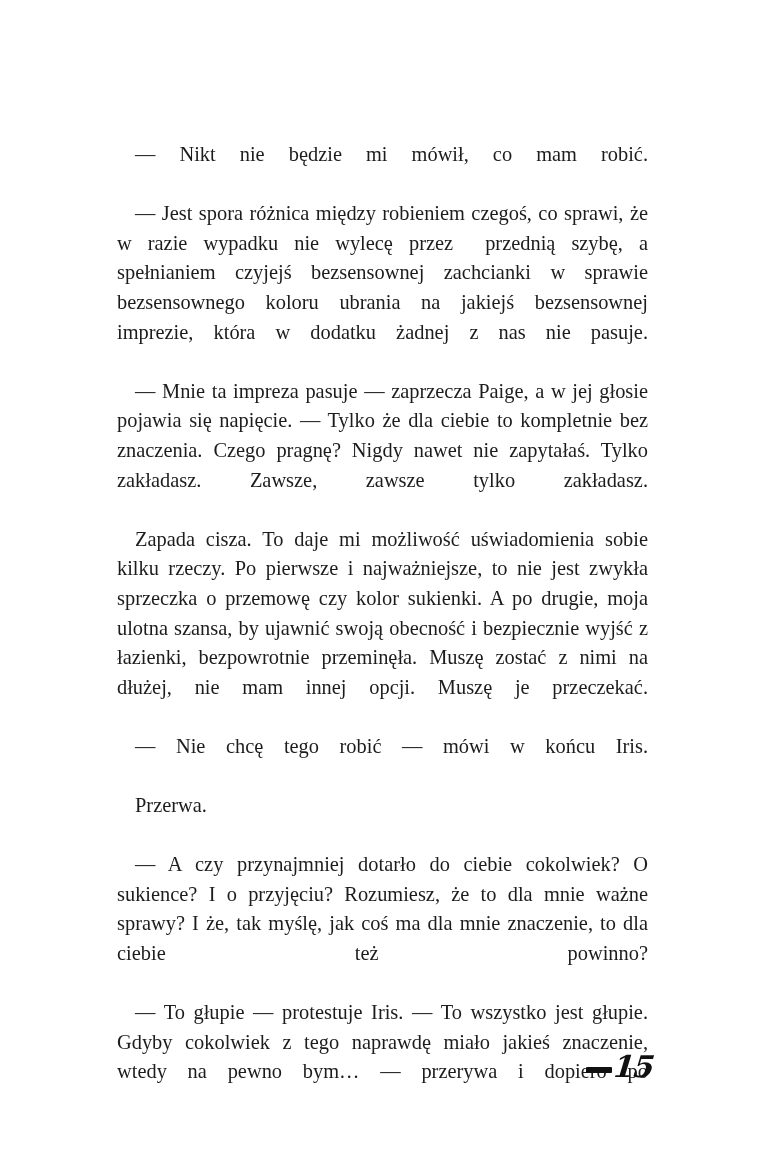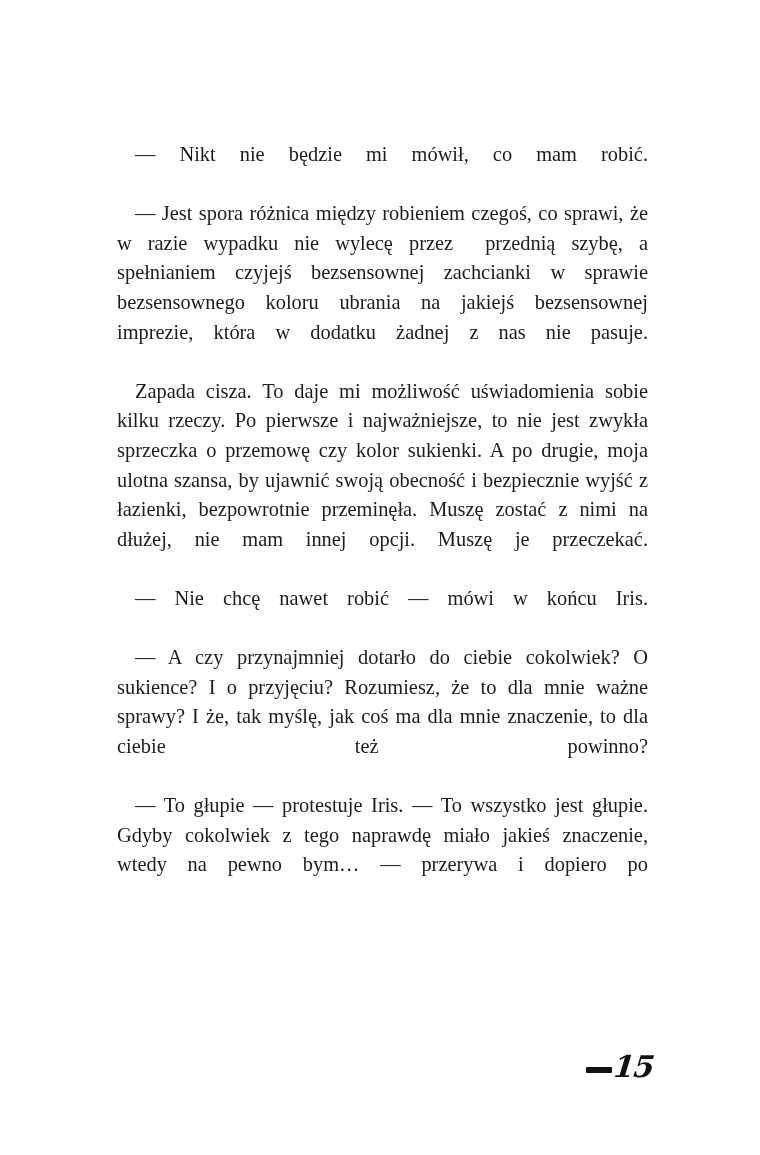--- a/index.html
+++ b/index.html
@@ -88,22 +88,24 @@
   }
 </style>
 </head>
 <body>
 
 <div class="page">
 
   <div class="text-column">
     <p class="para">— Nikt nie będzie mi mówił, co mam robić.</p>
     <p class="para">— Jest spora różnica między robieniem czegoś, co sprawi, że w razie wypadku nie wylecę przez  przednią szybę, a spełnianiem czyjejś bezsensownej zachcianki w sprawie bezsensownego koloru ubrania na jakiejś bezsensownej imprezie, która w dodatku żadnej z nas nie pasuje.</p>
+    <p class="para">— Mnie ta impreza pasuje — zaprzecza Paige, a w jej głosie pojawia się napięcie. — Tylko że dla ciebie to kompletnie bez znaczenia. Czego pragnę? Nigdy nawet nie zapytałaś. Tylko zakładasz. Zawsze, zawsze tylko zakładasz.</p>
     <p class="para">Zapada cisza. To daje mi możliwość uświadomienia sobie kilku rzeczy. Po pierwsze i najważniejsze, to nie jest zwykła sprzeczka o przemowę czy kolor sukienki. A po drugie, moja ulotna szansa, by ujawnić swoją obecność i bezpiecznie wyjść z łazienki, bezpowrotnie przeminęła. Muszę zostać z nimi na dłużej, nie mam innej opcji. Muszę je przeczekać.</p>
-    <p class="para">— Nie chcę nawet robić — mówi w końcu Iris.</p>
+    <p class="para">— Nie chcę tego robić — mówi w końcu Iris.</p>
+    <p class="para">Przerwa.</p>
     <p class="para">— A czy przynajmniej dotarło do ciebie cokolwiek? O sukience? I o przyjęciu? Rozumiesz, że to dla mnie ważne sprawy? I że, tak myślę, jak coś ma dla mnie znaczenie, to dla ciebie też powinno?</p>
     <p class="para">— To głupie — protestuje Iris. — To wszystko jest głupie. Gdyby cokolwiek z tego naprawdę miało jakieś znaczenie, wtedy na pewno bym… — przerywa i dopiero po</p>
   </div>
 
   <div class="folio">
     <span class="folio-dash"></span>
     <span class="folio-number">15</span>
   </div>
 
 </div>

